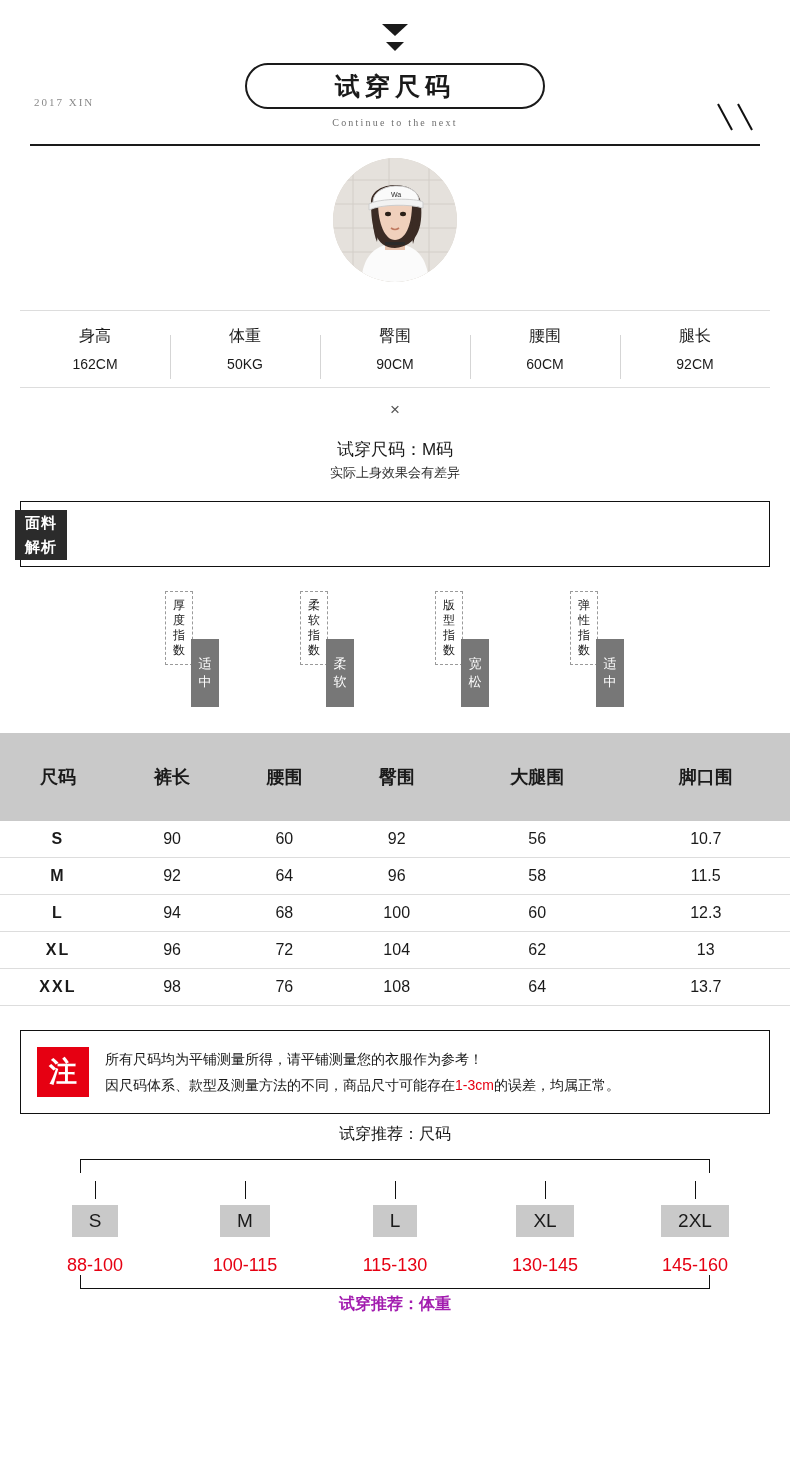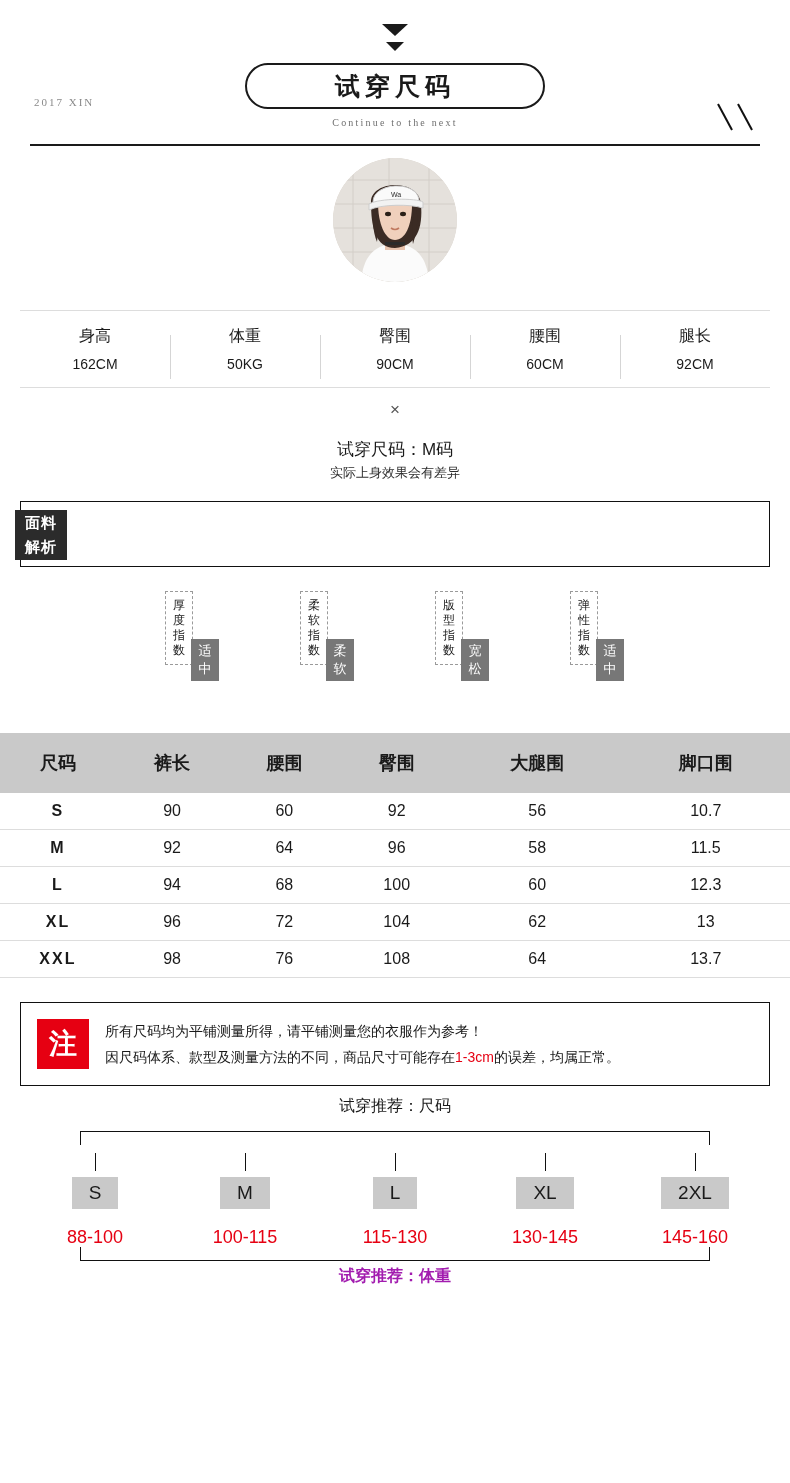--- a/index.html
+++ b/index.html
@@ -227,34 +227,34 @@
   .idx-val {
     position: absolute;
     left: 26px;
     top: 48px;
     width: 28px;
     background: #777;
     color: #fff;
     font-size: 13px;
     line-height: 18px;
     text-align: center;
-    padding: 3px 3px;
+    padding: 16px 3px;
   }
 
   
   .size-table {
     margin: 0 0 0 0;
     width: 790px;
     border-collapse: collapse;
   }
   .size-table thead th {
     background: #c9c9c9;
     font-size: 18px;
     font-weight: bold;
-    padding: 18px 0;
+    padding: 32px 0;
     color: #1a1a1a;
   }
   .size-table tbody td {
     font-size: 16px;
     padding: 9px 0;
     text-align: center;
     border-bottom: 1px solid #ddd;
     color: #1a1a1a;
   }
   .size-table tbody td.first {

